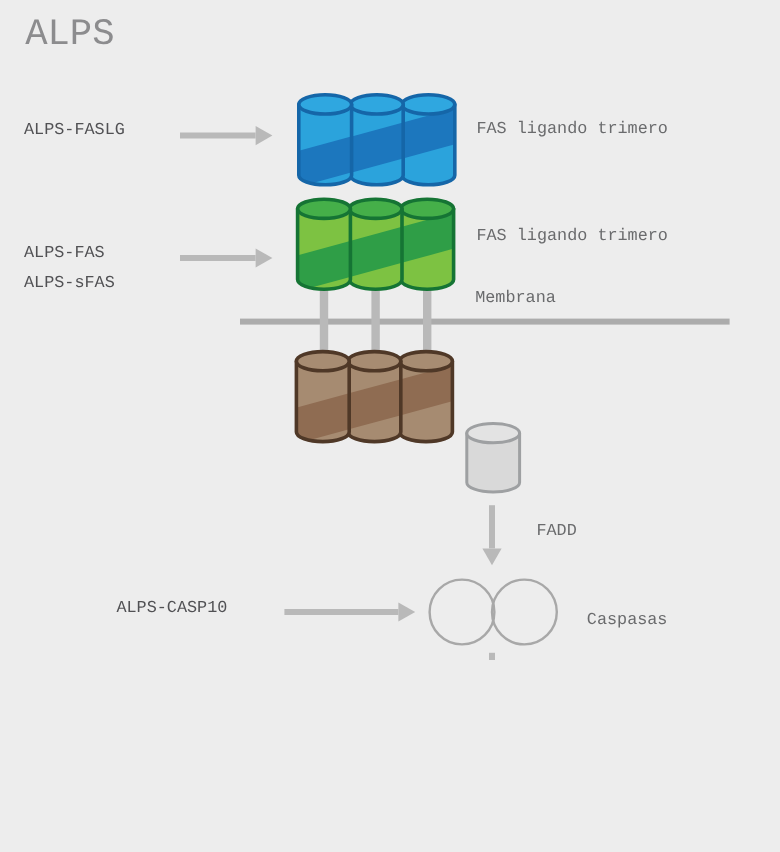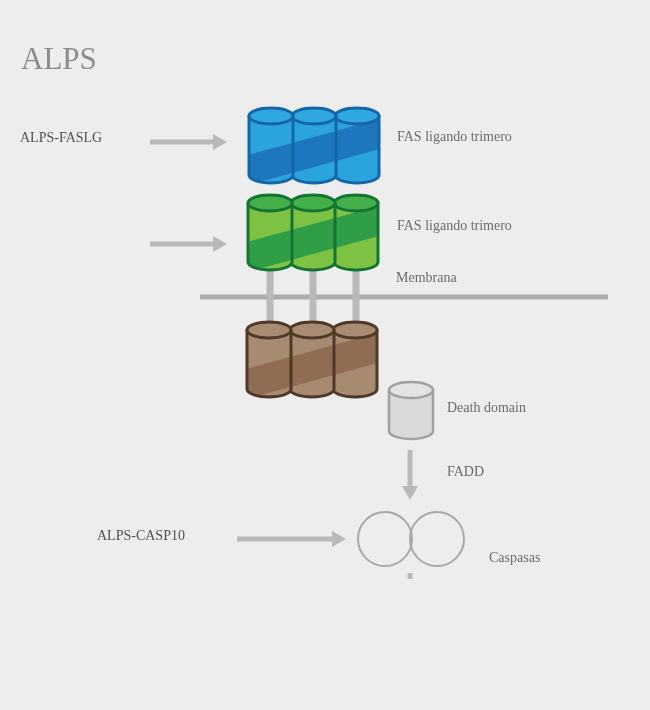--- a/index.html
+++ b/index.html
@@ -4,22 +4,21 @@
 <style>
   :root{
     --background:#EDEDED; --text:#515154; --annotation:#6A6B6D; --title:#8C8C8E;
     --arrow:#B9B9B9; --membrane:#ACACAC; --circle-stroke:#A8A8A8;
   }
   html,body{margin:0;padding:0;}
   body{background:var(--background,#EDEDED);}
   .canvas{
     position:relative; width:650px; height:550px; overflow:hidden;
     background:var(--background,#EDEDED);
-    font-family:Liberation Serif, serif;
-    margin-top:29px;
+    font-family:Liberation Mono, monospace;
   }
   .diagram-svg{position:absolute;left:0;top:0;}
   .lbl{position:absolute; font-size:14px; color:var(--text,#515154); white-space:nowrap;}
   .ann{color:var(--annotation,#6A6B6D);}
   .title{position:absolute; left:21px; top:12px; font-size:31px; color:var(--title,#8C8C8E);}
   .two-line{line-height:25px;}
   .two-line-wide{line-height:26px;}
   .membrane-label{left:396px; top:241px; width:200px; text-align:left;}
   .center-lbl{text-align:center; white-space:nowrap;}
 </style>
@@ -131,30 +130,33 @@
       <circle cx="437" cy="510" r="27"></circle>
     </g>
   </svg>
 
   <div class="title">ALPS</div>
 
   <div class="lbl" style="left:20px; top:101px;">ALPS-FASLG</div>
 
   <div class="lbl ann" style="left:397px; top:100px;">FAS ligando trimero</div>
 
+  <div class="lbl two-line" style="left:20px; top:199px;">
+    <div>ALPS-FAS</div>
+    <div>ALPS-sFAS</div>
+  </div>
 
   <div class="lbl ann" style="left:397px; top:189px;">FAS ligando trimero</div>
 
   <div class="lbl ann membrane-label">Membrana</div>
 
-  <div class="lbl ann" style="left:447px; top:371px;">Death domain</div>
 
   <div class="lbl ann" style="left:447px; top:435px;">FADD</div>
 
   <div class="lbl" style="left:97px; top:499px;">ALPS-CASP10</div>
 
-  <div class="lbl ann two-line-wide" style="left:489px; top:516px;text-align:right;">
+  <div class="lbl ann two-line-wide" style="left:489px; top:504px;text-align:right;">
     <div>Caspasas</div>
   </div>
 
 
 
 </div>
 
 </body></html>

